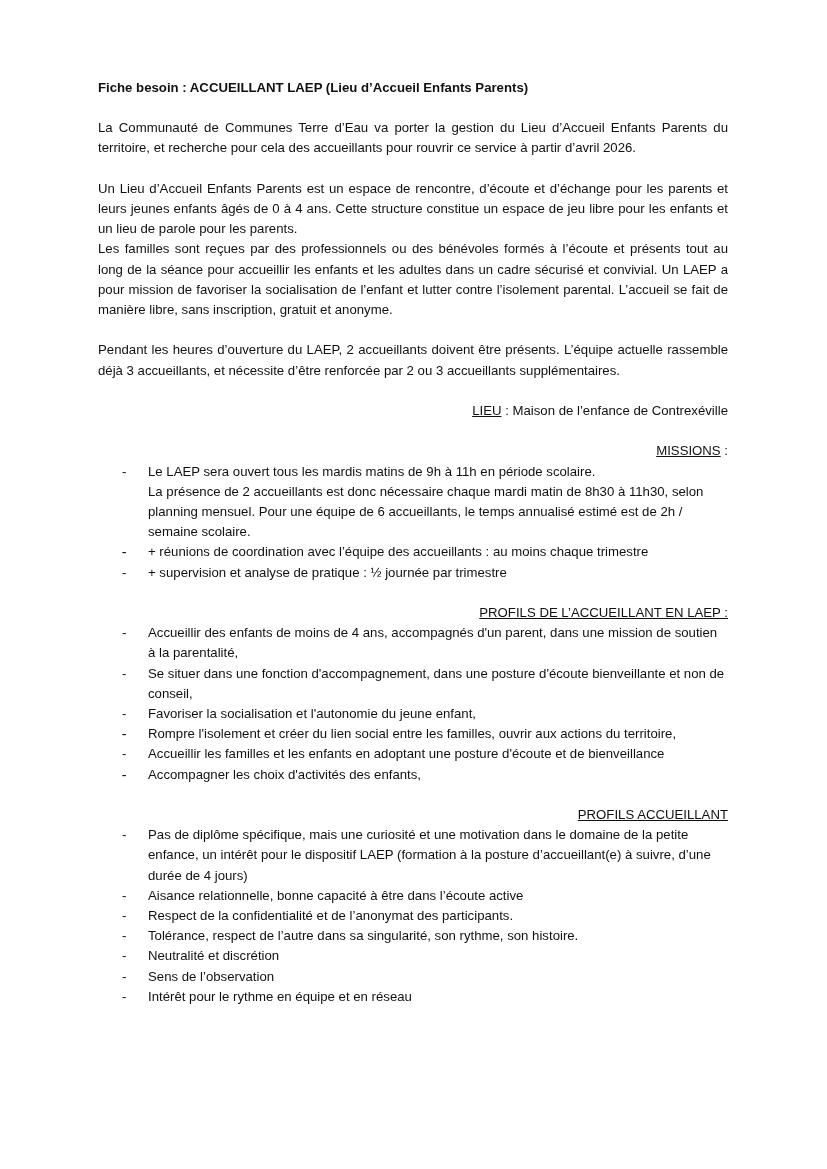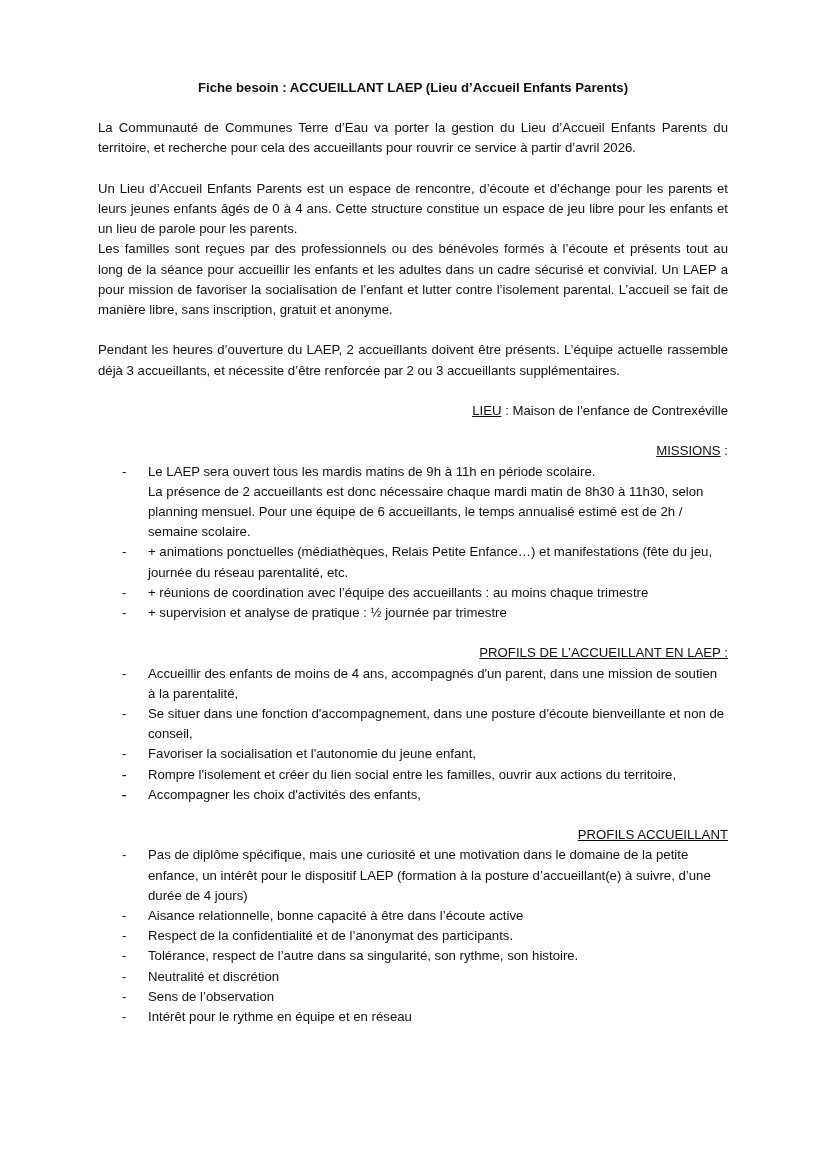--- a/index.html
+++ b/index.html
@@ -17,21 +17,21 @@
     }
     .page {
       position: absolute;
       left: 98px;
       top: 78px;
       width: 630px;
       font-size: 13.2px;
       line-height: 20.2px;
     }
     .title {
-      text-align: center;
+      text-align: left;
       font-weight: bold;
       font-size: 13.2px;
       margin: 0 0 20px 0;
     }
     p {
       margin: 0;
       text-align: right;
     }
     .justify {
       text-align: justify;
@@ -85,41 +85,40 @@
 
   <p class="heading"><span class="u">MISSIONS</span><span style="white-space:pre"> :</span></p>
   <ul class="dash">
     <li>
       <span class="bullet">-</span>
       <span>Le LAEP sera ouvert tous les mardis matins de 9h à 11h en période scolaire.</span>
       <span class="cont">La présence de 2 accueillants est donc nécessaire chaque mardi matin de 8h30 à 11h30, selon planning mensuel. Pour une équipe de 6 accueillants, le temps annualisé estimé est de 2h / semaine scolaire.</span>
     </li>
     <li>
       <span class="bullet">-</span>
-      <span>+ animations ponctuelles (médiathèques, Relais Petite Enfance…) et manifestations (fête du jeu, journée du réseau parentalité, etc.</span>
     </li>
     <li>
       <span class="bullet">-</span>
       <span>+ réunions de coordination avec l’équipe des accueillants : au moins chaque trimestre</span>
     </li>
     <li>
       <span class="bullet">-</span>
       <span>+ supervision et analyse de pratique : ½ journée par trimestre</span>
     </li>
   </ul>
   <div class="gap"></div>
 
   <p class="heading"><span class="u">PROFILS DE L’ACCUEILLANT EN LAEP :</span></p>
   <ul class="dash">
     <li><span class="bullet">-</span><span>Accueillir des enfants de moins de 4 ans, accompagnés d'un parent, dans une mission de soutien à la parentalité,</span></li>
     <li><span class="bullet">-</span><span>Se situer dans une fonction d'accompagnement, dans une posture d'écoute bienveillante et non de conseil,</span></li>
     <li><span class="bullet">-</span><span>Favoriser la socialisation et l'autonomie du jeune enfant,</span></li>
     <li><span class="bullet">-</span></li>
     <li><span class="bullet">-</span><span>Rompre l'isolement et créer du lien social entre les familles, ouvrir aux actions du territoire,</span></li>
-    <li><span class="bullet">-</span></li>
+    <li><span class="bullet">-</span><span>Accueillir les familles et les enfants en adoptant une posture d'écoute et de bienveillance</span></li>
     <li><span class="bullet">-</span></li>
     <li><span class="bullet">-</span><span>Accompagner les choix d'activités des enfants,</span></li>
   </ul>
   <div class="gap"></div>
 
   <p class="heading"><span class="u">PROFILS ACCUEILLANT</span></p>
   <ul class="dash">
     <li><span class="bullet">-</span><span>Pas de diplôme spécifique, mais une curiosité et une motivation dans le domaine de la petite enfance, un intérêt pour le dispositif LAEP (formation à la posture d’accueillant(e) à suivre, d’une durée de 4 jours)</span></li>
     <li><span class="bullet">-</span><span>Aisance relationnelle, bonne capacité à être dans l’écoute active</span></li>
     <li><span class="bullet">-</span><span>Respect de la confidentialité et de l’anonymat des participants.</span></li>

